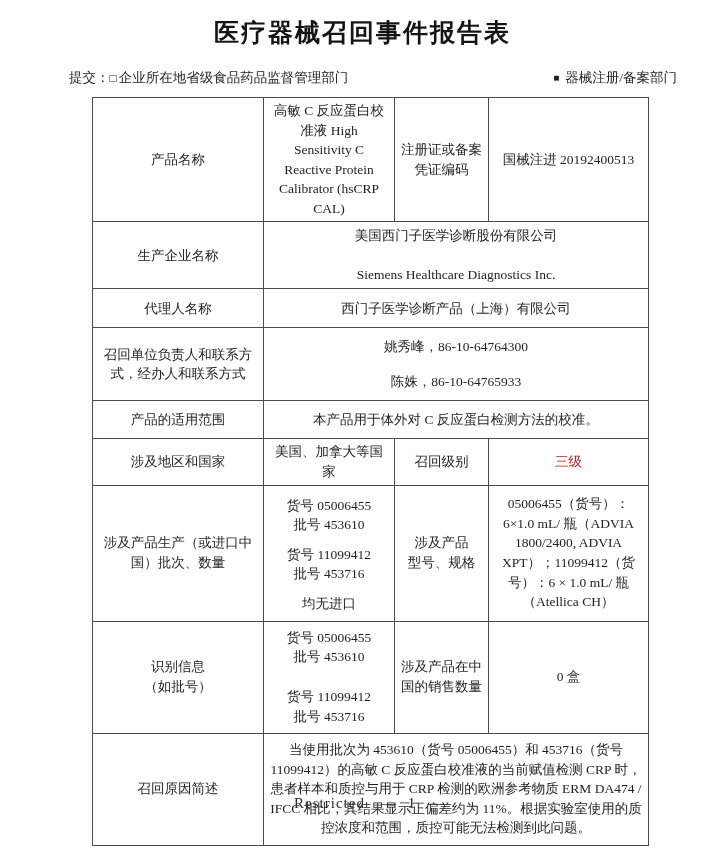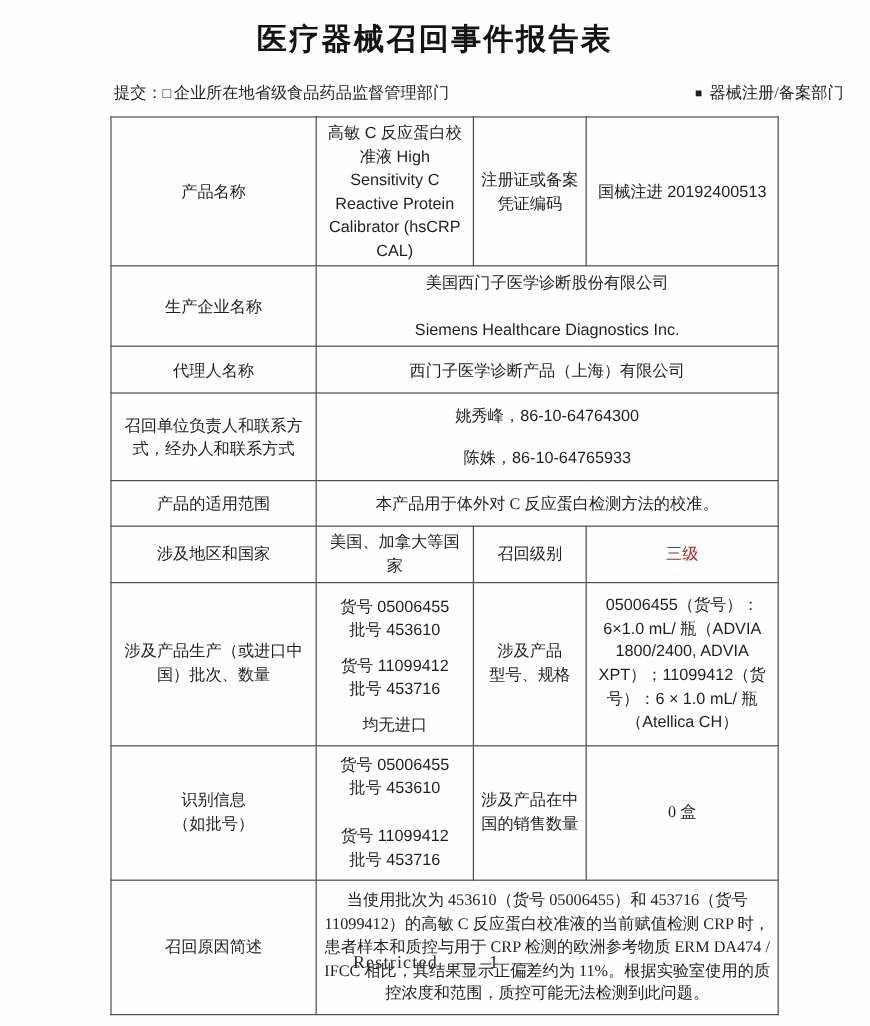--- a/index.html
+++ b/index.html
@@ -13,21 +13,21 @@
   .page { position:relative; width:725px; height:855px; background:#fefefe; overflow:hidden; }
 
   .doc-title {
     position:absolute; top:16px; left:0; width:725px;
     text-align:center;
     font-size:25px; font-weight:bold; letter-spacing:2px;
     color:#141414;
   }
 
   .submit-line {
-    position:absolute; top:69px; left:95px; width:608px;
+    position:absolute; top:69px; left:69px; width:608px;
     display:flex; justify-content:space-between; align-items:baseline;
     font-size:13.5px;
   }
   .submit-left, .submit-right { white-space:nowrap; }
   .checkbox-glyph { font-size:12px; margin-right:2px; }
   .filled-box { font-size:10px; margin-right:6px; position:relative; top:-1px; }
 
   table.report {
     position:absolute; left:92px; top:97px;
     width:556px;
@@ -47,21 +47,21 @@
   .r3 td { height:32px; }
   .r4 td { height:66px; }
   .r5 td { height:31px; }
   .r6 td { height:33px; }
   .r7 td { height:126px; }
   .r8 td { height:105px; }
   .r9 td { height:105px;margin-top:16px; }
 
   td.left-text { text-align:left; }
   td.top-align { vertical-align:top; }
-  .sans { font-family:Liberation Sans, sans-serif; }
+  .sans { font-family:Liberation Serif, serif; }
   .gap-sm { margin-bottom:10px; }
   .gap-md { margin-bottom:16px; }
   .gap-lg { margin-bottom:20px; }
   .reason-text {
     text-align:justify;
     line-height:1.9;
     font-size:13.5px;
   }
   .spec-text { line-height:1.95; font-size:13px;margin-top:28px; }
   .prod-name { line-height:1.6; font-size:13px; }

